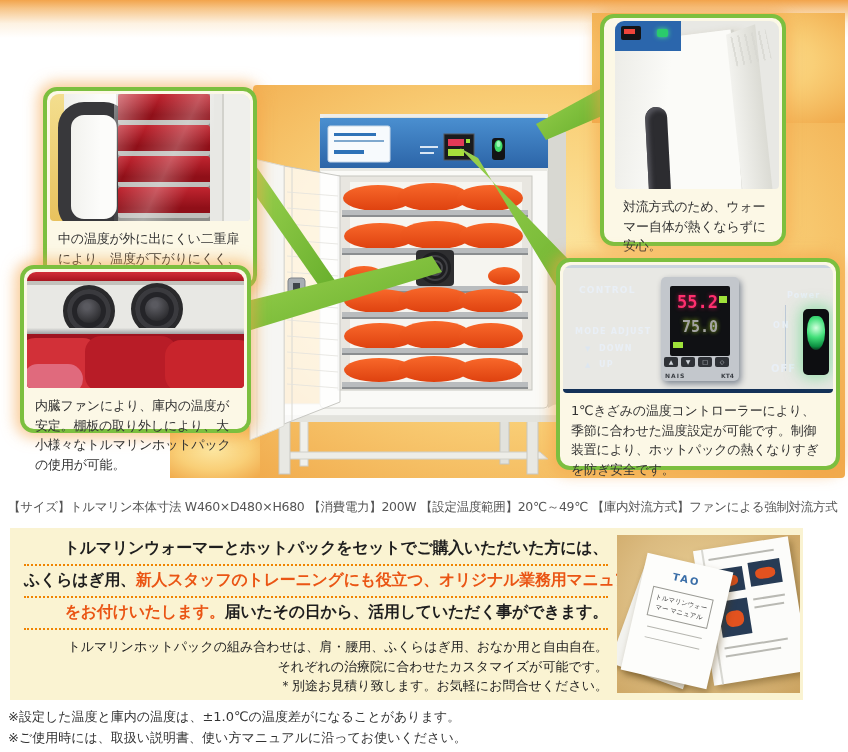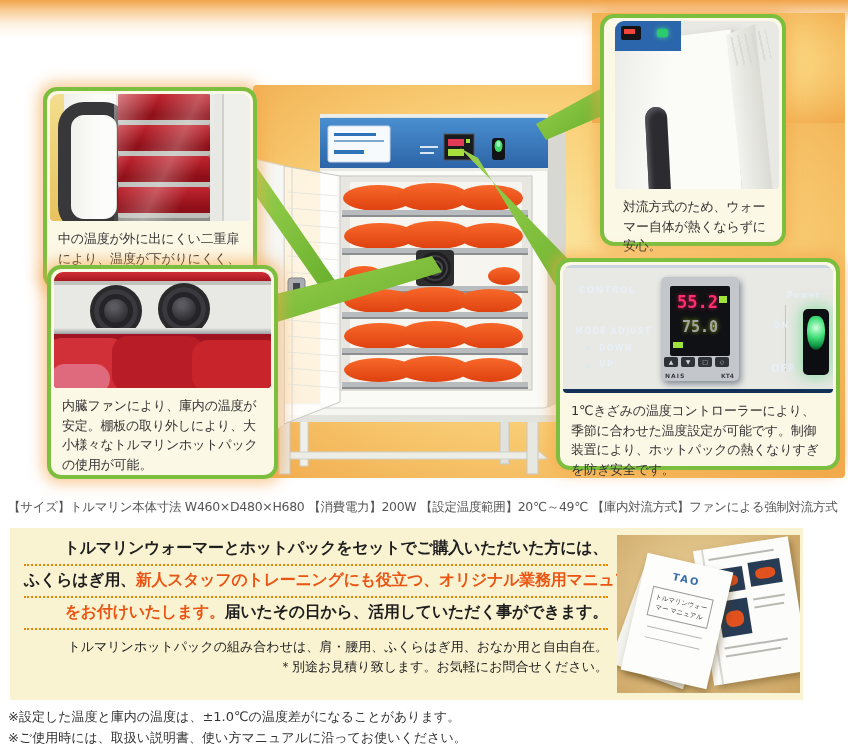--- a/index.html
+++ b/index.html
@@ -292,21 +292,21 @@
               <i></i>
             </div>
           <div class="plight"></div>
         </div>
         <div class="vents"></div>
         <div class="handle2"></div>
       </div>
       <div class="cap">対流方式のため、ウォーマー自体が熱くならずに安心。</div>
     </div>
 
-    <div class="callout" style="left:20px;top:265px;width:231px;height:214px;margin-left:27px;">
+    <div class="callout" style="left:20px;top:265px;width:231px;height:168px;">
       <div class="photo blp" style="height:116px;">
         <div class="topstrip"></div>
         <div class="beam"></div>
         <div class="fan" style="left:36px;top:13px;"></div>
         <div class="fan" style="left:104px;top:11px;"></div>
         <div class="shelf"></div>
         <div class="packs">
           <div class="pk" style="left:-8px;top:4px;width:80px;height:52px;background:#D23038;"></div>
           <div class="pk" style="left:58px;top:2px;width:92px;height:56px;background:#B81C27;"></div>
           <div class="pk" style="left:138px;top:6px;width:90px;height:52px;background:#C8242C;"></div>
@@ -362,20 +362,21 @@
         <span>トルマリンウォーマーとホットパックをセットでご購入いただいた方には、</span>
       </div>
       <div class="hline">
         <span>ふくらはぎ用、</span><span class="hl">新人スタッフのトレーニングにも役立つ、オリジナル業務用マニュアル</span>
       </div>
       <div class="hline">
         <span class="hl">をお付けいたします。</span><span>届いたその日から、活用していただく事ができます。</span>
       </div>
       <div class="pbody">
         <div>トルマリンホットパックの組み合わせは、肩・腰用、ふくらはぎ用、おなか用と自由自在。</div>
+        <div>それぞれの治療院に合わせたカスタマイズが可能です。</div>
         <div>＊別途お見積り致します。お気軽にお問合せください。</div>
       </div>
     </div>
     <div class="manual-photo">
       <div class="sheet" style="left:8px;top:40px;width:78px;height:104px;transform:rotate(20deg);"></div>
       <div class="openbook">
         <div class="crease"></div>
         <div class="th" style="left:16px;top:22px;width:30px;height:24px;">
             <i></i>
           </div>

